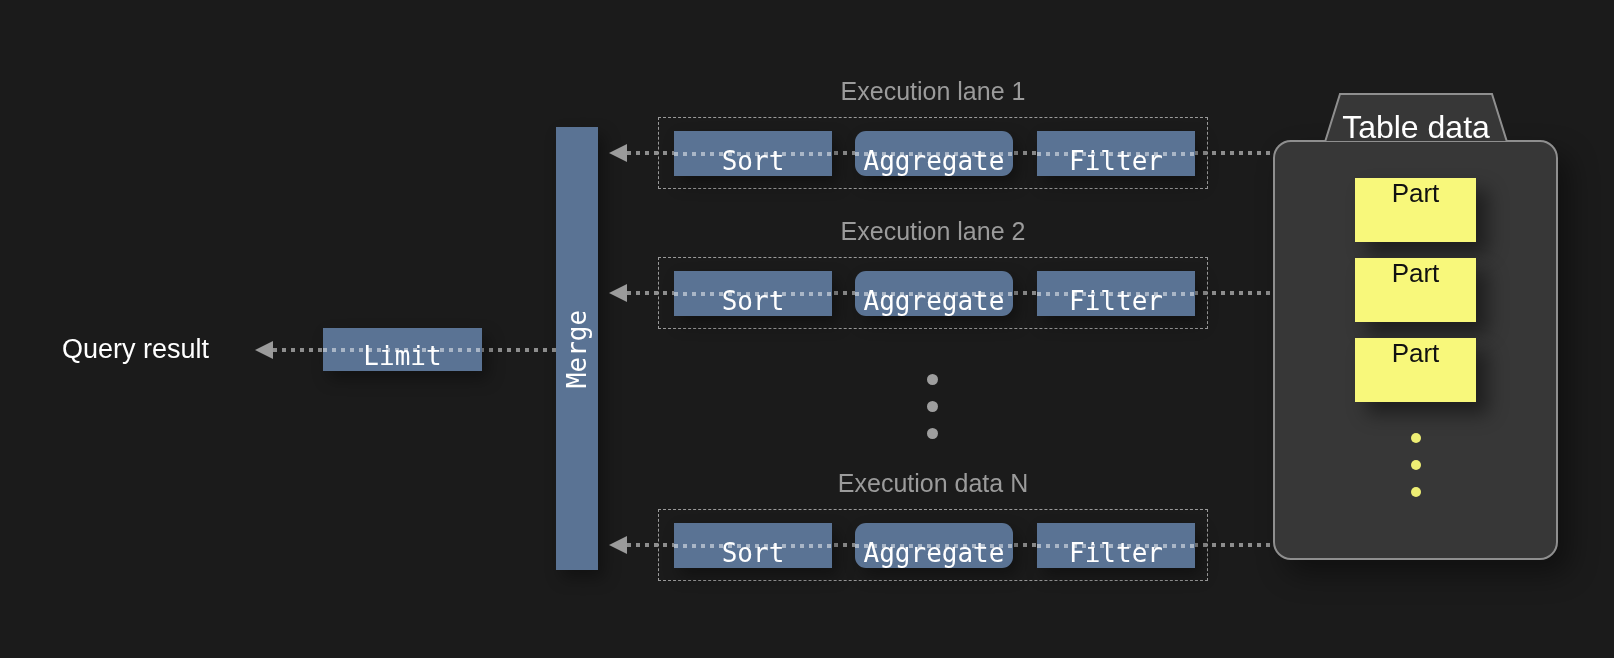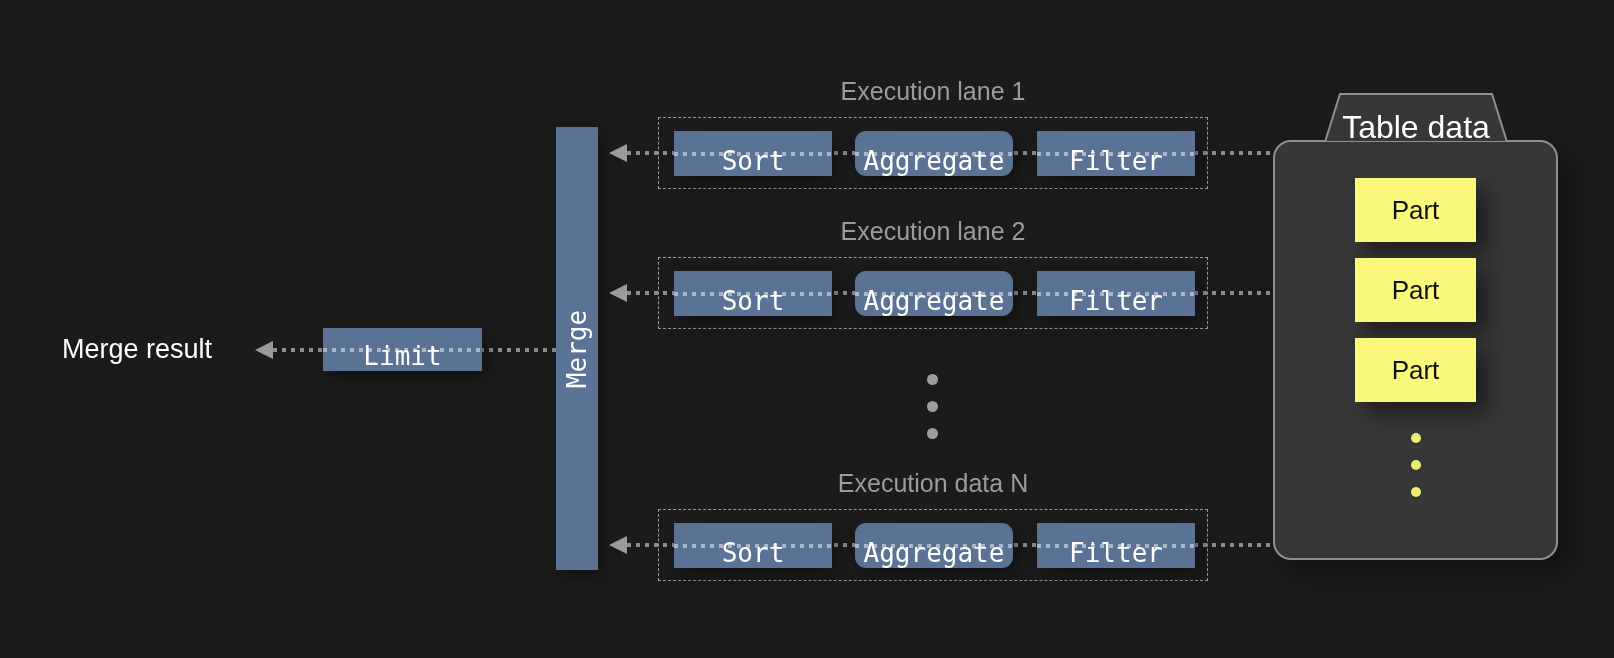--- a/index.html
+++ b/index.html
@@ -78,33 +78,33 @@
     box-shadow:12px 14px 28px rgba(0,0,0,0.4);
   }
   .table-tab { position:absolute; left:1322px; top:92px; width:188px; height:50px; z-index:3; }
   .table-tab-title {
     position:absolute; left:1322px; top:102px; width:188px; z-index:4;
     text-align:center; color:#ffffff; font-size:32px;margin-top:7px;
   }
   .part-box {
     position:absolute; left:80px; width:121px; height:64px;
     background:#f8f87b; color:#111111;
-    display:flex; align-items:center; justify-content:center; font-size:26px;
+    display:flex; justify-content:center; font-size:26px;
     box-shadow:12px 12px 18px rgba(0,0,0,0.45);
   }
   .part-1 { top:36px; }
   .part-2 { top:116px; }
   .part-3 { top:196px; }
 </style>
 </head>
 <body>
 
 <div class="canvas">
 
-  <div class="query-result">Merge result</div>
+  <div class="query-result">Query result</div>
   <div class="arrow-left" style="left:255px; top:341px;"></div>
   <div class="dotline" style="left:273px; top:348px; width:283px;"></div>
   <div class="opbox limit-box">
     <span>Limit</span>
   </div>
 
   <div class="merge-bar">
     <span>Merge</span>
   </div>
 

